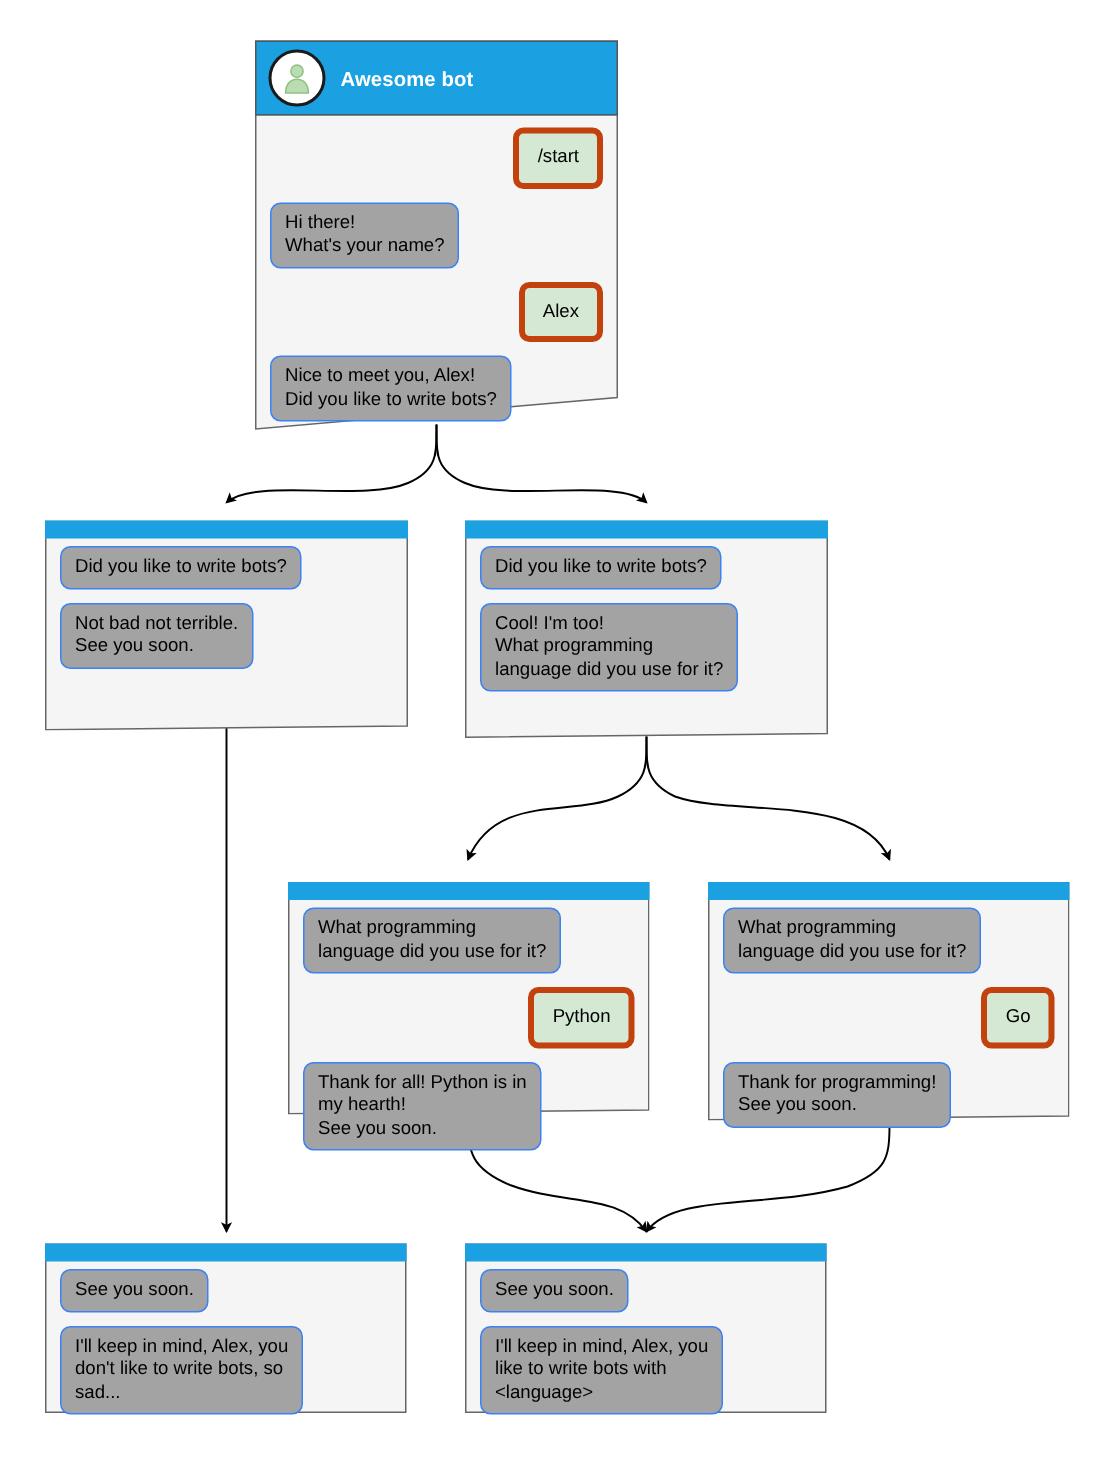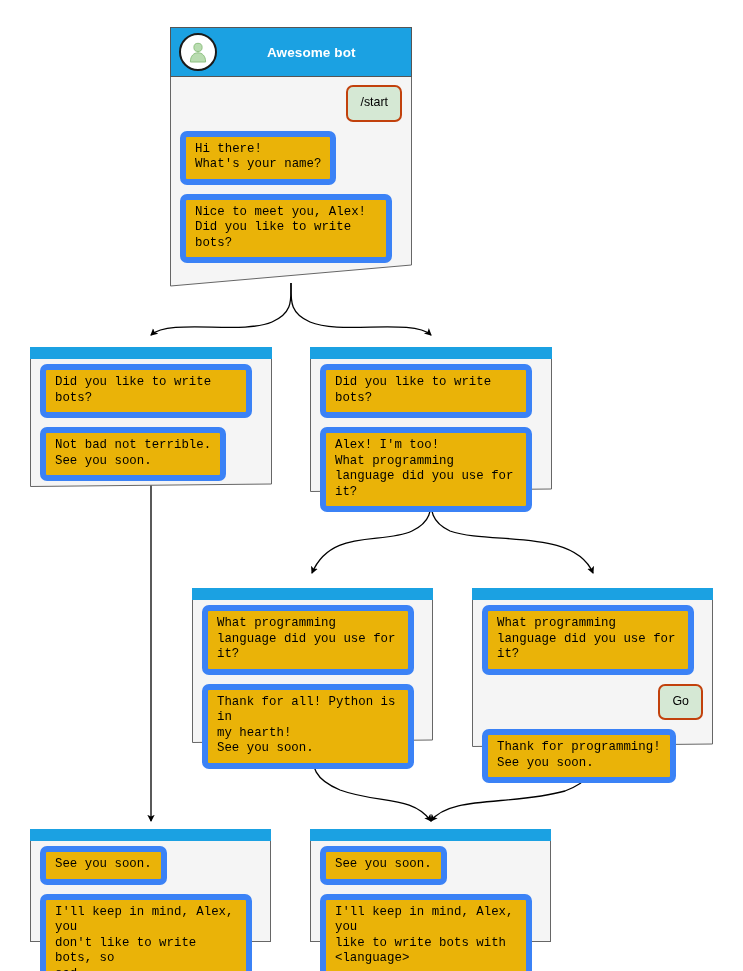--- a/index.html
+++ b/index.html
@@ -117,27 +117,26 @@
     border-radius: 7px;
     box-sizing: border-box;
     font-size: 12.4px;
     line-height: 15.5px;
     color: #000000;
     padding: 5px 9px 6px 9px;
     white-space: pre-line;
     max-width: 212px;
   }
   .bubble.bot {
-    background: #eab308;
-    border: 6px solid #3b82f6;
-    font-family: Liberation Mono, monospace;
+    background: #a3a3a3;
+    border: 1px solid #3b82f6;
   }
   .bubble.user {
     background: #d5e8d4;
-    border: 2px solid #c2410c;
+    border: 4px solid #c2410c;
     padding: 8px 12px 9px 12px;
   }
 </style>
 </head>
 <body>
 
 <div id="canvas">
 
   <svg id="edges" viewBox="0 0 743 971">
     <defs>
@@ -160,37 +159,40 @@
 
     <path d="M593,750 C593,772 591,781 565,791 C512,806 450,795 431,821" fill="none" stroke="#000000" stroke-width="1.3" marker-end="url(#ah)"></path>
   </svg>
 
   <div class="card" style="left:170px; top:27px; width:242px; height:260px;">
     <div class="card-shape skewed">
       <svg viewBox="0 0 242 260" preserveAspectRatio="none">
         <polygon points="0.5,0.5 241.5,0.5 241.5,238 0.5,259" fill="#f5f5f5" stroke="#666666" stroke-width="1"></polygon>
       </svg>
     </div>
-    <div class="card-head titled" style="width:242px;gap:40px;">
+    <div class="card-head titled" style="width:242px;">
       <span class="avatar">
         <svg width="24" height="24" viewBox="0 0 24 24" aria-hidden="true">
           <circle cx="12" cy="7.4" r="4.1" fill="#b9dcb0" stroke="#8fc182" stroke-width="1"></circle>
           <path d="M4.4,22 C4.4,15.6 8.0,12.8 12,12.8 C16,12.8 19.6,15.6 19.6,22 Z" fill="#b9dcb0" stroke="#8fc182" stroke-width="1"></path>
         </svg>
       </span>
       <span class="head-title">Awesome bot</span>
     </div>
     <div class="msgs" style="top:58px;">
       <div class="row user">
         <div class="bubble user">/start</div>
       </div>
       <div class="row bot">
         <div class="bubble bot">Hi there!
 What's your name?</div>
       </div>
+      <div class="row user">
+        <div class="bubble user">Alex</div>
+      </div>
       <div class="row bot">
         <div class="bubble bot">Nice to meet you, Alex!
 Did you like to write bots?</div>
       </div>
     </div>
   </div>
 
   <div class="card" style="left:30px; top:347px; width:242px; height:140px;">
     <div class="card-shape skewed">
       <svg viewBox="0 0 242 140" preserveAspectRatio="none">
@@ -214,38 +216,41 @@
       <svg viewBox="0 0 242 145" preserveAspectRatio="none">
         <polygon points="0.5,0.5 241.5,0.5 241.5,142 0.5,144.5" fill="#f5f5f5" stroke="#666666" stroke-width="1"></polygon>
       </svg>
     </div>
     <div class="card-head plain" style="width:242px;"></div>
     <div class="msgs" style="top:17px;">
       <div class="row bot">
         <div class="bubble bot">Did you like to write bots?</div>
       </div>
       <div class="row bot">
-        <div class="bubble bot">Alex! I'm too!
+        <div class="bubble bot">Cool! I'm too!
 What programming
 language did you use for it?</div>
       </div>
     </div>
   </div>
 
   <div class="card" style="left:192px; top:588px; width:241px; height:155px;">
     <div class="card-shape skewed">
       <svg viewBox="0 0 241 155" preserveAspectRatio="none">
         <polygon points="0.5,0.5 240.5,0.5 240.5,152 0.5,154.5" fill="#f5f5f5" stroke="#666666" stroke-width="1"></polygon>
       </svg>
     </div>
     <div class="card-head plain" style="width:241px;"></div>
     <div class="msgs" style="top:17px;">
       <div class="row bot">
         <div class="bubble bot">What programming
 language did you use for it?</div>
+      </div>
+      <div class="row user">
+        <div class="bubble user">Python</div>
       </div>
       <div class="row bot">
         <div class="bubble bot">Thank for all! Python is in
 my hearth!
 See you soon.</div>
       </div>
     </div>
   </div>
 
   <div class="card" style="left:472px; top:588px; width:241px; height:159px;">

